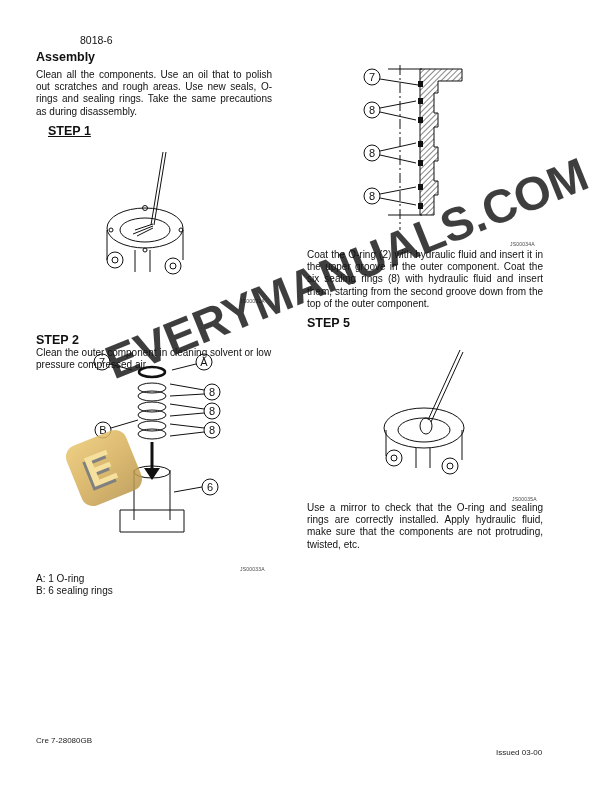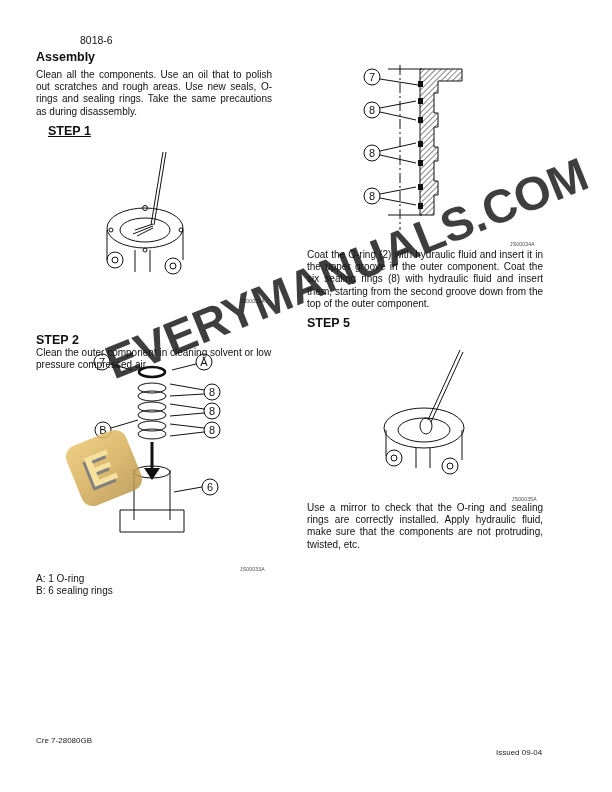--- a/index.html
+++ b/index.html
@@ -152,13 +152,13 @@
 </svg>
 <div class="abs figid" style="left:512px; top:496px;">JS00035A</div>
 <div class="abs para" style="left:307px; top:502px; width:236px;">Use a mirror to check that the O-ring and sealing rings are correctly installed. Apply hydraulic fluid, make sure that the components are not protruding, twisted, etc.</div>
 
 <div class="watermark-logo">
     <span>E</span>
   </div>
 <div class="watermark-text">EVERYMANUALS.COM</div>
 
 <div class="abs footer" style="left:36px; top:736px;">Cre 7-28080GB</div>
-<div class="abs footer" style="left:496px; top:748px;">Issued 09-04</div>
+<div class="abs footer" style="left:496px; top:748px;">Issued 03-00</div>
 
 </body></html>

